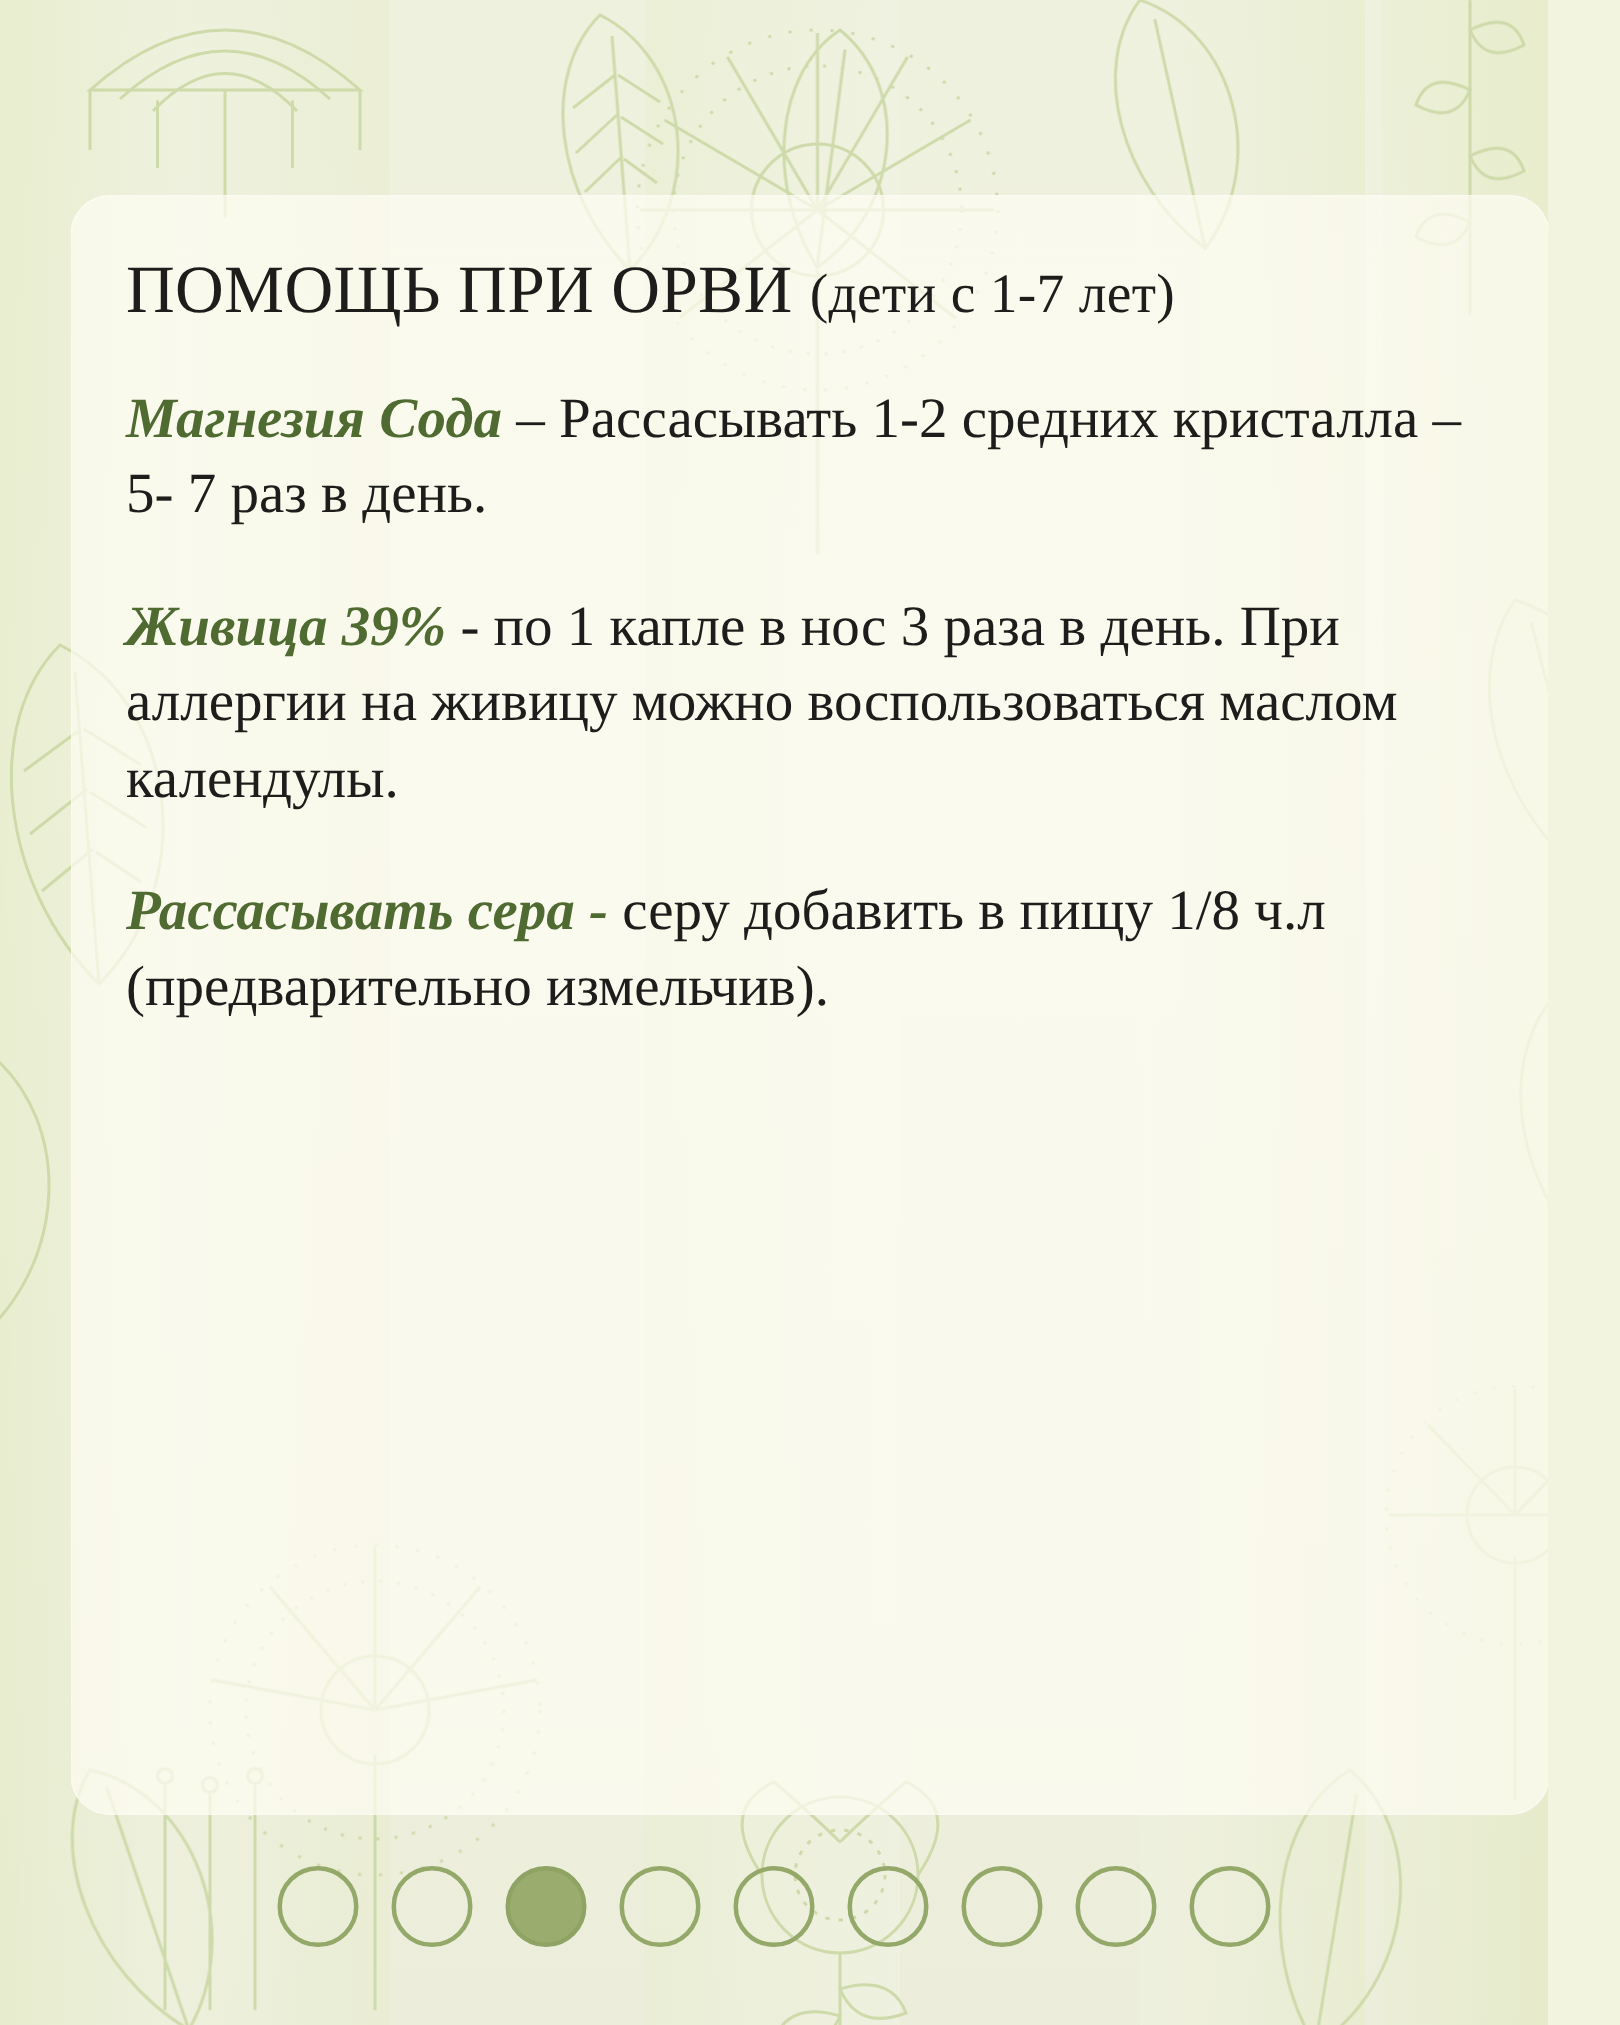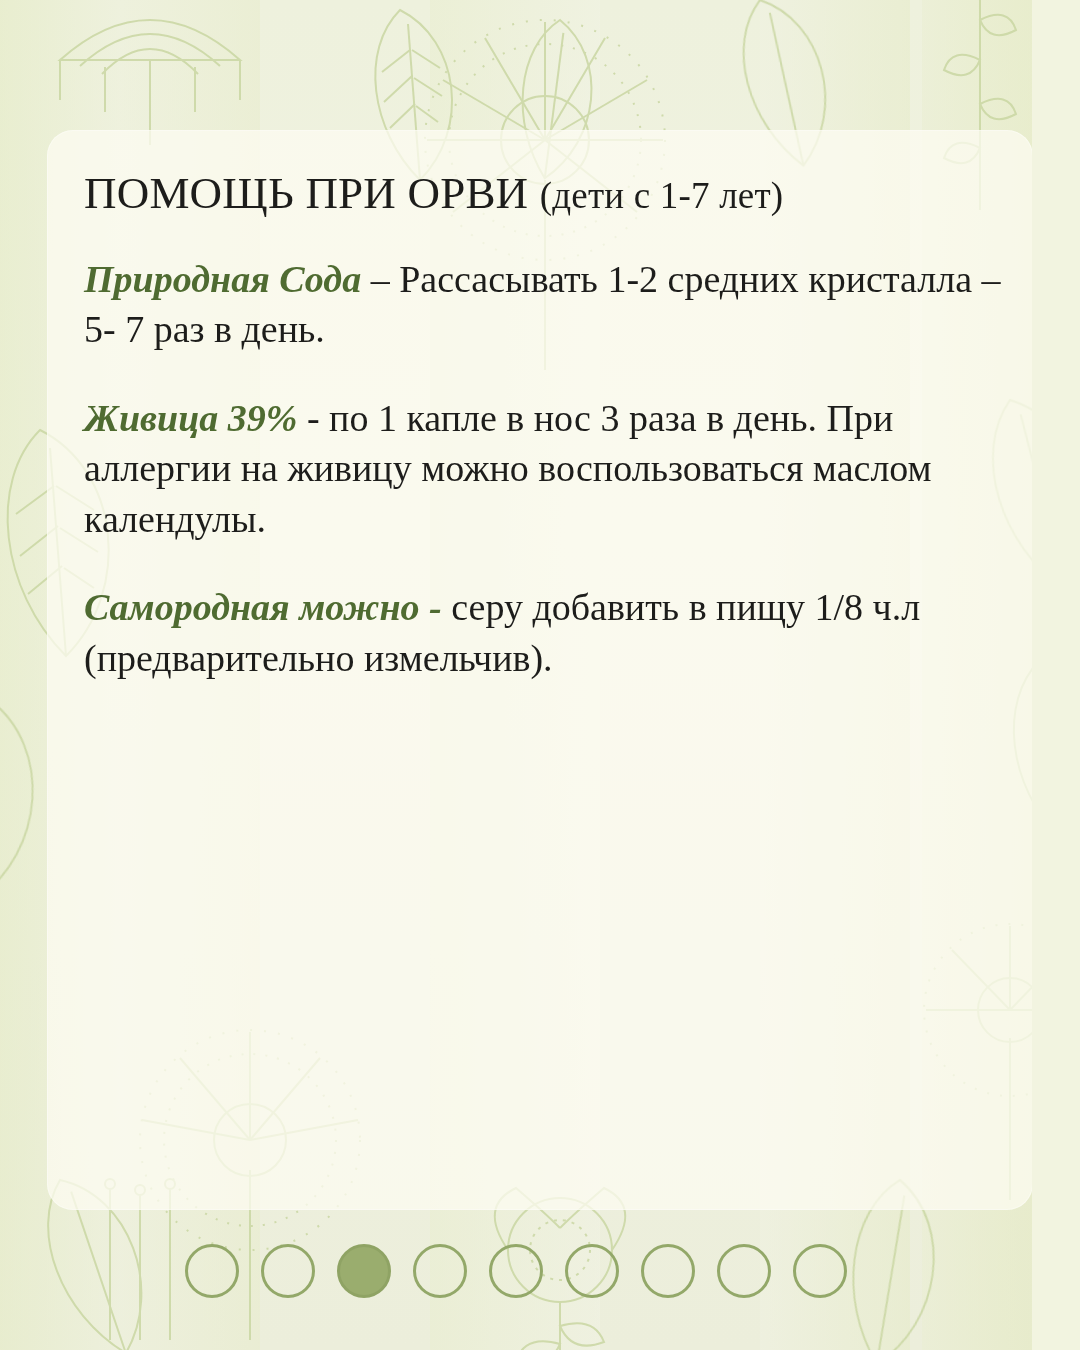--- a/index.html
+++ b/index.html
@@ -268,30 +268,30 @@
   <div class="card"></div>
 
   <div class="content">
 
     <h1 class="title">
       <span class="caps">ПОМОЩЬ ПРИ ОРВИ</span>
       <span class="paren">(дети с 1-7 лет)</span>
     </h1>
 
     <p class="para">
-      <span class="lead">Природная Сода</span><span> – Рассасывать 1-2 средних кристалла – 5- 7 раз в день.</span>
+      <span class="lead">Магнезия Сода</span><span> – Рассасывать 1-2 средних кристалла – 5- 7 раз в день.</span>
     </p>
 
     <p class="para">
       <span class="lead">Живица 39%</span><span> - по 1 капле в нос 3 раза в день. При аллергии на живицу можно воспользоваться маслом календулы.</span>
     </p>
 
 
     <p class="para">
-      <span class="lead">Самородная можно -</span><span>  серу добавить в пищу 1/8 ч.л (предварительно измельчив).</span>
+      <span class="lead">Рассасывать сера -</span><span>  серу добавить в пищу 1/8 ч.л (предварительно измельчив).</span>
     </p>
 
   </div>
 
   <div class="dots">
     <div class="dot"></div>
     <div class="dot"></div>
     <div class="dot active"></div>
     <div class="dot"></div>
     <div class="dot"></div>

